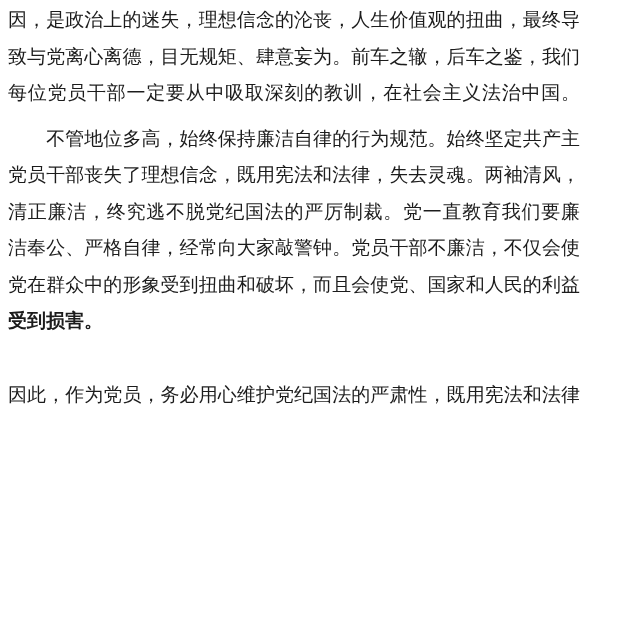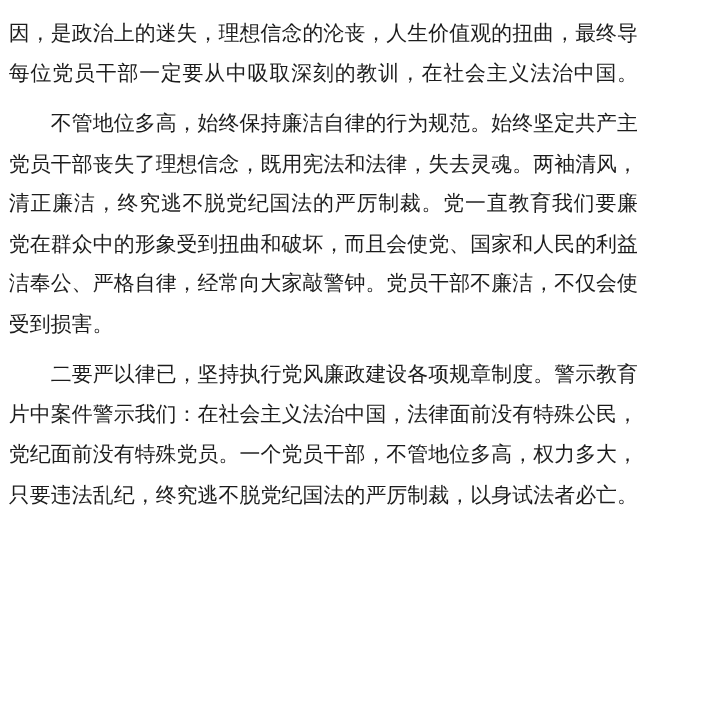--- a/index.html
+++ b/index.html
@@ -7,64 +7,61 @@
     padding: 0;
     width: 640px;
     height: 640px;
     background: #ffffff;
     overflow: hidden;
   }
   .page {
     box-sizing: border-box;
     width: 588px;
     height: 640px;
-    padding: 13px 8px 0 8px;
+    padding: 2px 8px 0 8px;
     font-family: "Liberation Serif", "DejaVu Serif", serif;
     font-size: 19px;
     color: #1c1c1c;
     background: #ffffff;
   }
   .para { margin: 0; }
   .para-spaced { margin-top: 9px; }        
   .para-after-blank { margin-top: 37px; }  
   .line {
     height: 36.5px;
     line-height: 36.5px;
     text-align: justify;
     text-align-last: justify;
     overflow: hidden;
     white-space: normal;
   }
   .line.short {
     text-align: center;
     text-align-last: left;
+    font-weight: bold;
   }
 </style>
 </head>
 <body>
 
 <div class="page">
 
   <div class="para">
     <div class="line">因，是政治上的迷失，理想信念的沦丧，人生价值观的扭曲，最终导</div>
+    <div class="line">致与党离心离德，目无规矩、肆意妄为。前车之辙，后车之鉴，我们</div>
     <div class="line">每位党员干部一定要从中吸取深刻的教训，在社会主义法治中国。</div>
   </div>
 
   <div class="para para-spaced">
     <div class="line">　　不管地位多高，始终保持廉洁自律的行为规范。始终坚定共产主</div>
     <div class="line">党员干部丧失了理想信念，既用宪法和法律，失去灵魂。两袖清风，</div>
     <div class="line">清正廉洁，终究逃不脱党纪国法的严厉制裁。党一直教育我们要廉</div>
+    <div class="line">洁奉公、严格自律，经常向大家敲警钟。党员干部不廉洁，不仅会使</div>
     <div class="line">党在群众中的形象受到扭曲和破坏，而且会使党、国家和人民的利益</div>
-    <div class="line">洁奉公、严格自律，经常向大家敲警钟。党员干部不廉洁，不仅会使</div>
     <div class="line short">受到损害。</div>
   </div>
 
-  <div class="para para-spaced">
-    <div class="line">　　二要严以律已，坚持执行党风廉政建设各项规章制度。警示教育</div>
-    <div class="line">片中案件警示我们：在社会主义法治中国，法律面前没有特殊公民，</div>
-    <div class="line">党纪面前没有特殊党员。一个党员干部，不管地位多高，权力多大，</div>
-    <div class="line">只要违法乱纪，终究逃不脱党纪国法的严厉制裁，以身试法者必亡。</div>
-  </div>
 
   <div class="para para-after-blank">
+    <div class="line">因此，作为党员，务必用心维护党纪国法的严肃性，既用宪法和法律</div>
   </div>
 
 </div>
 
 </body></html>

